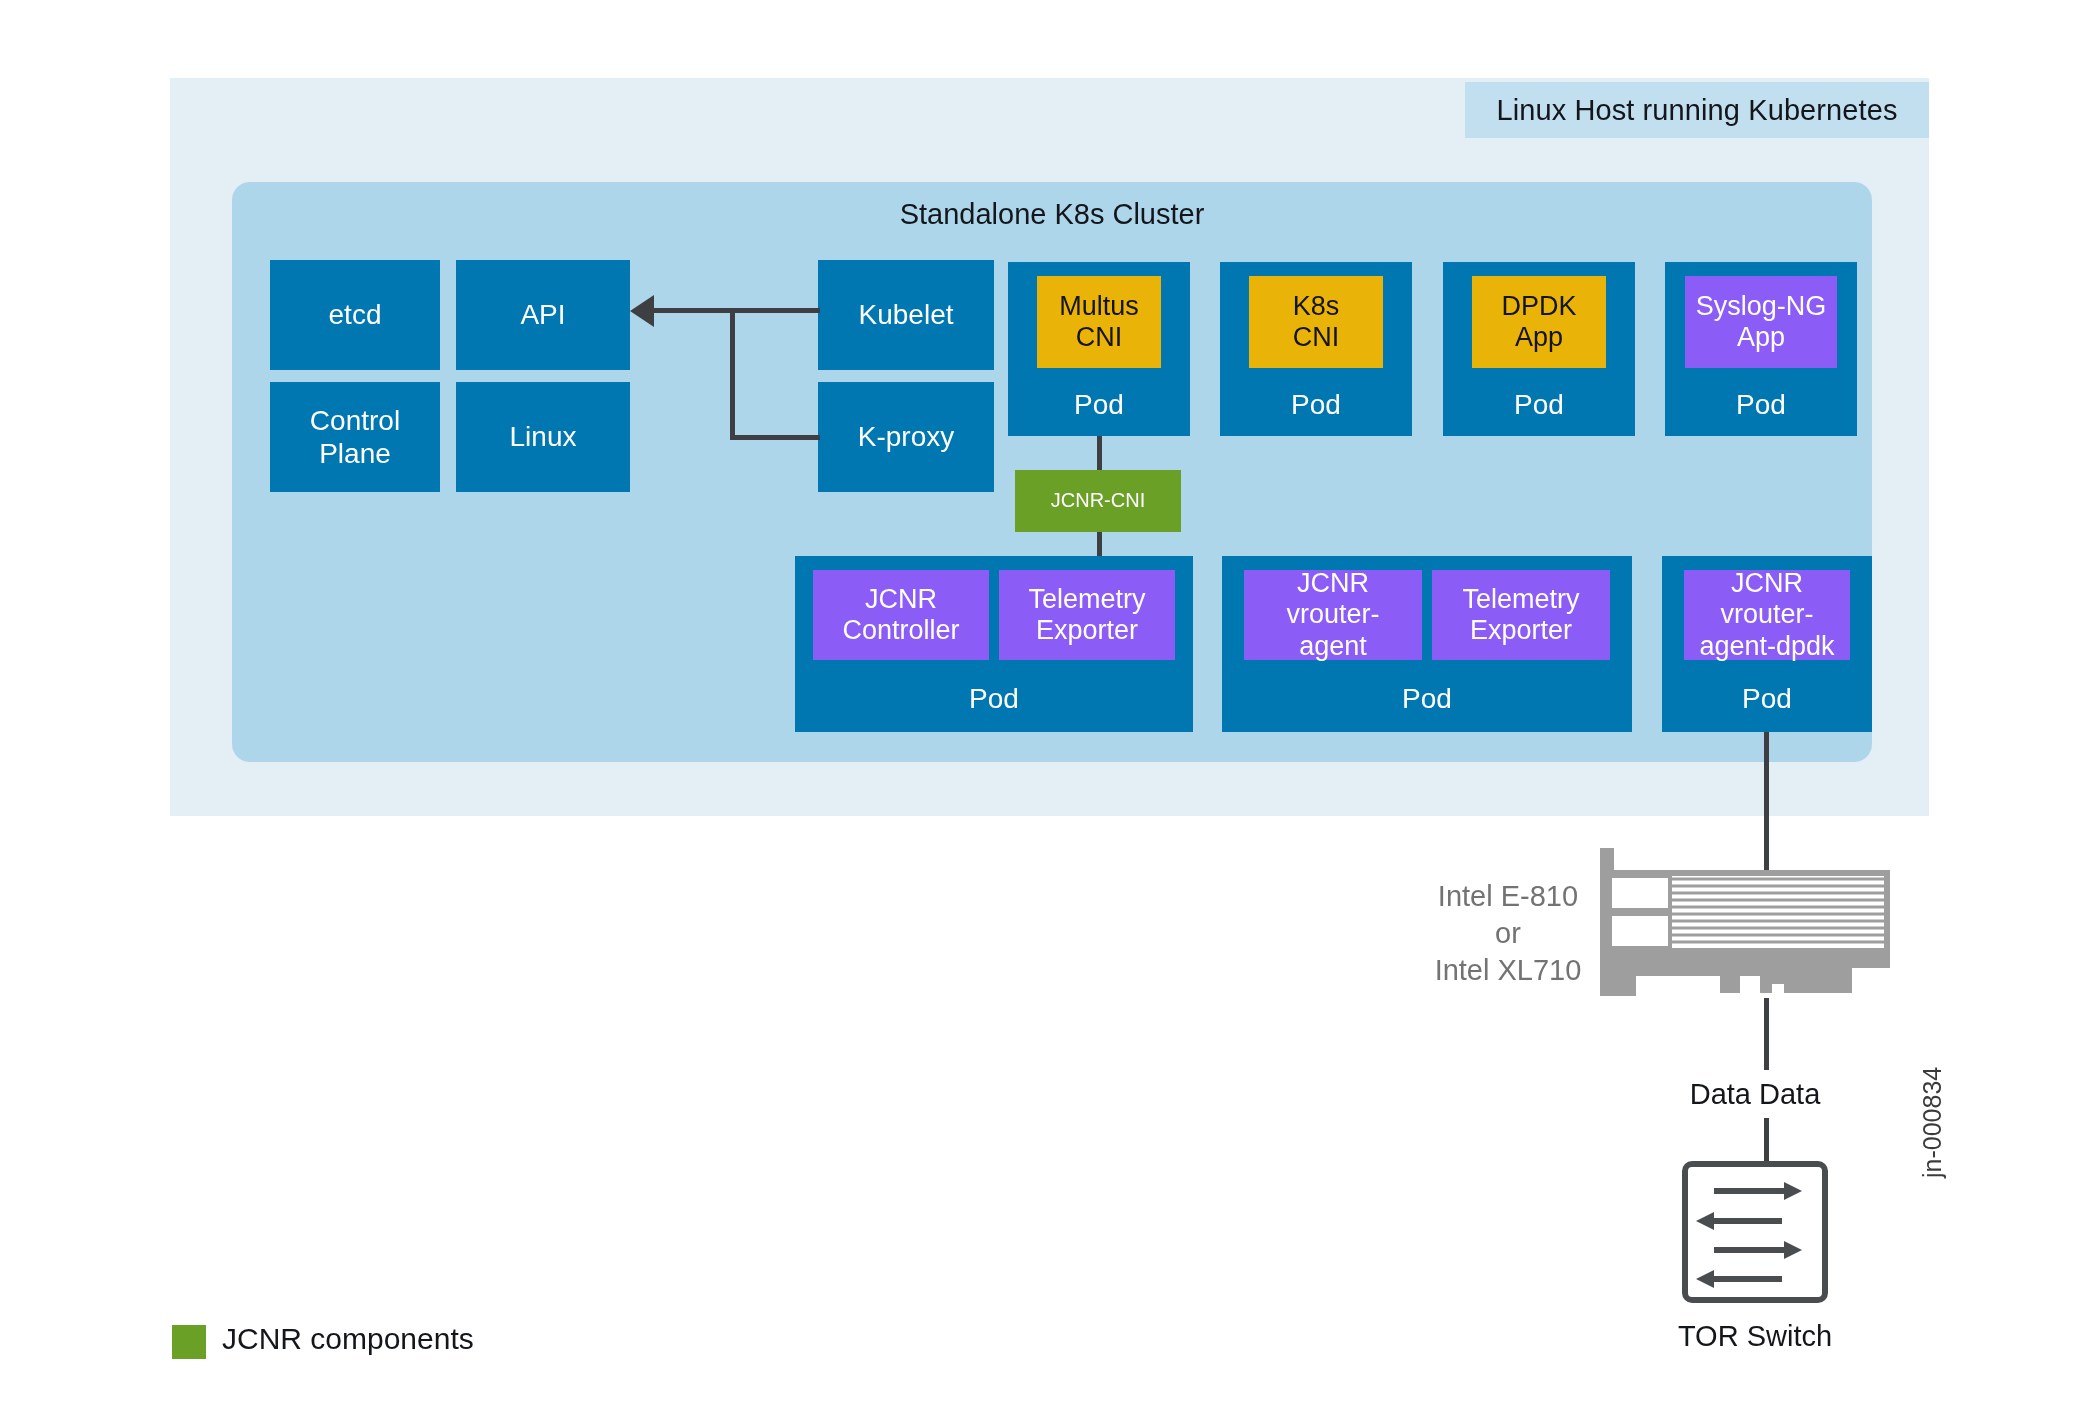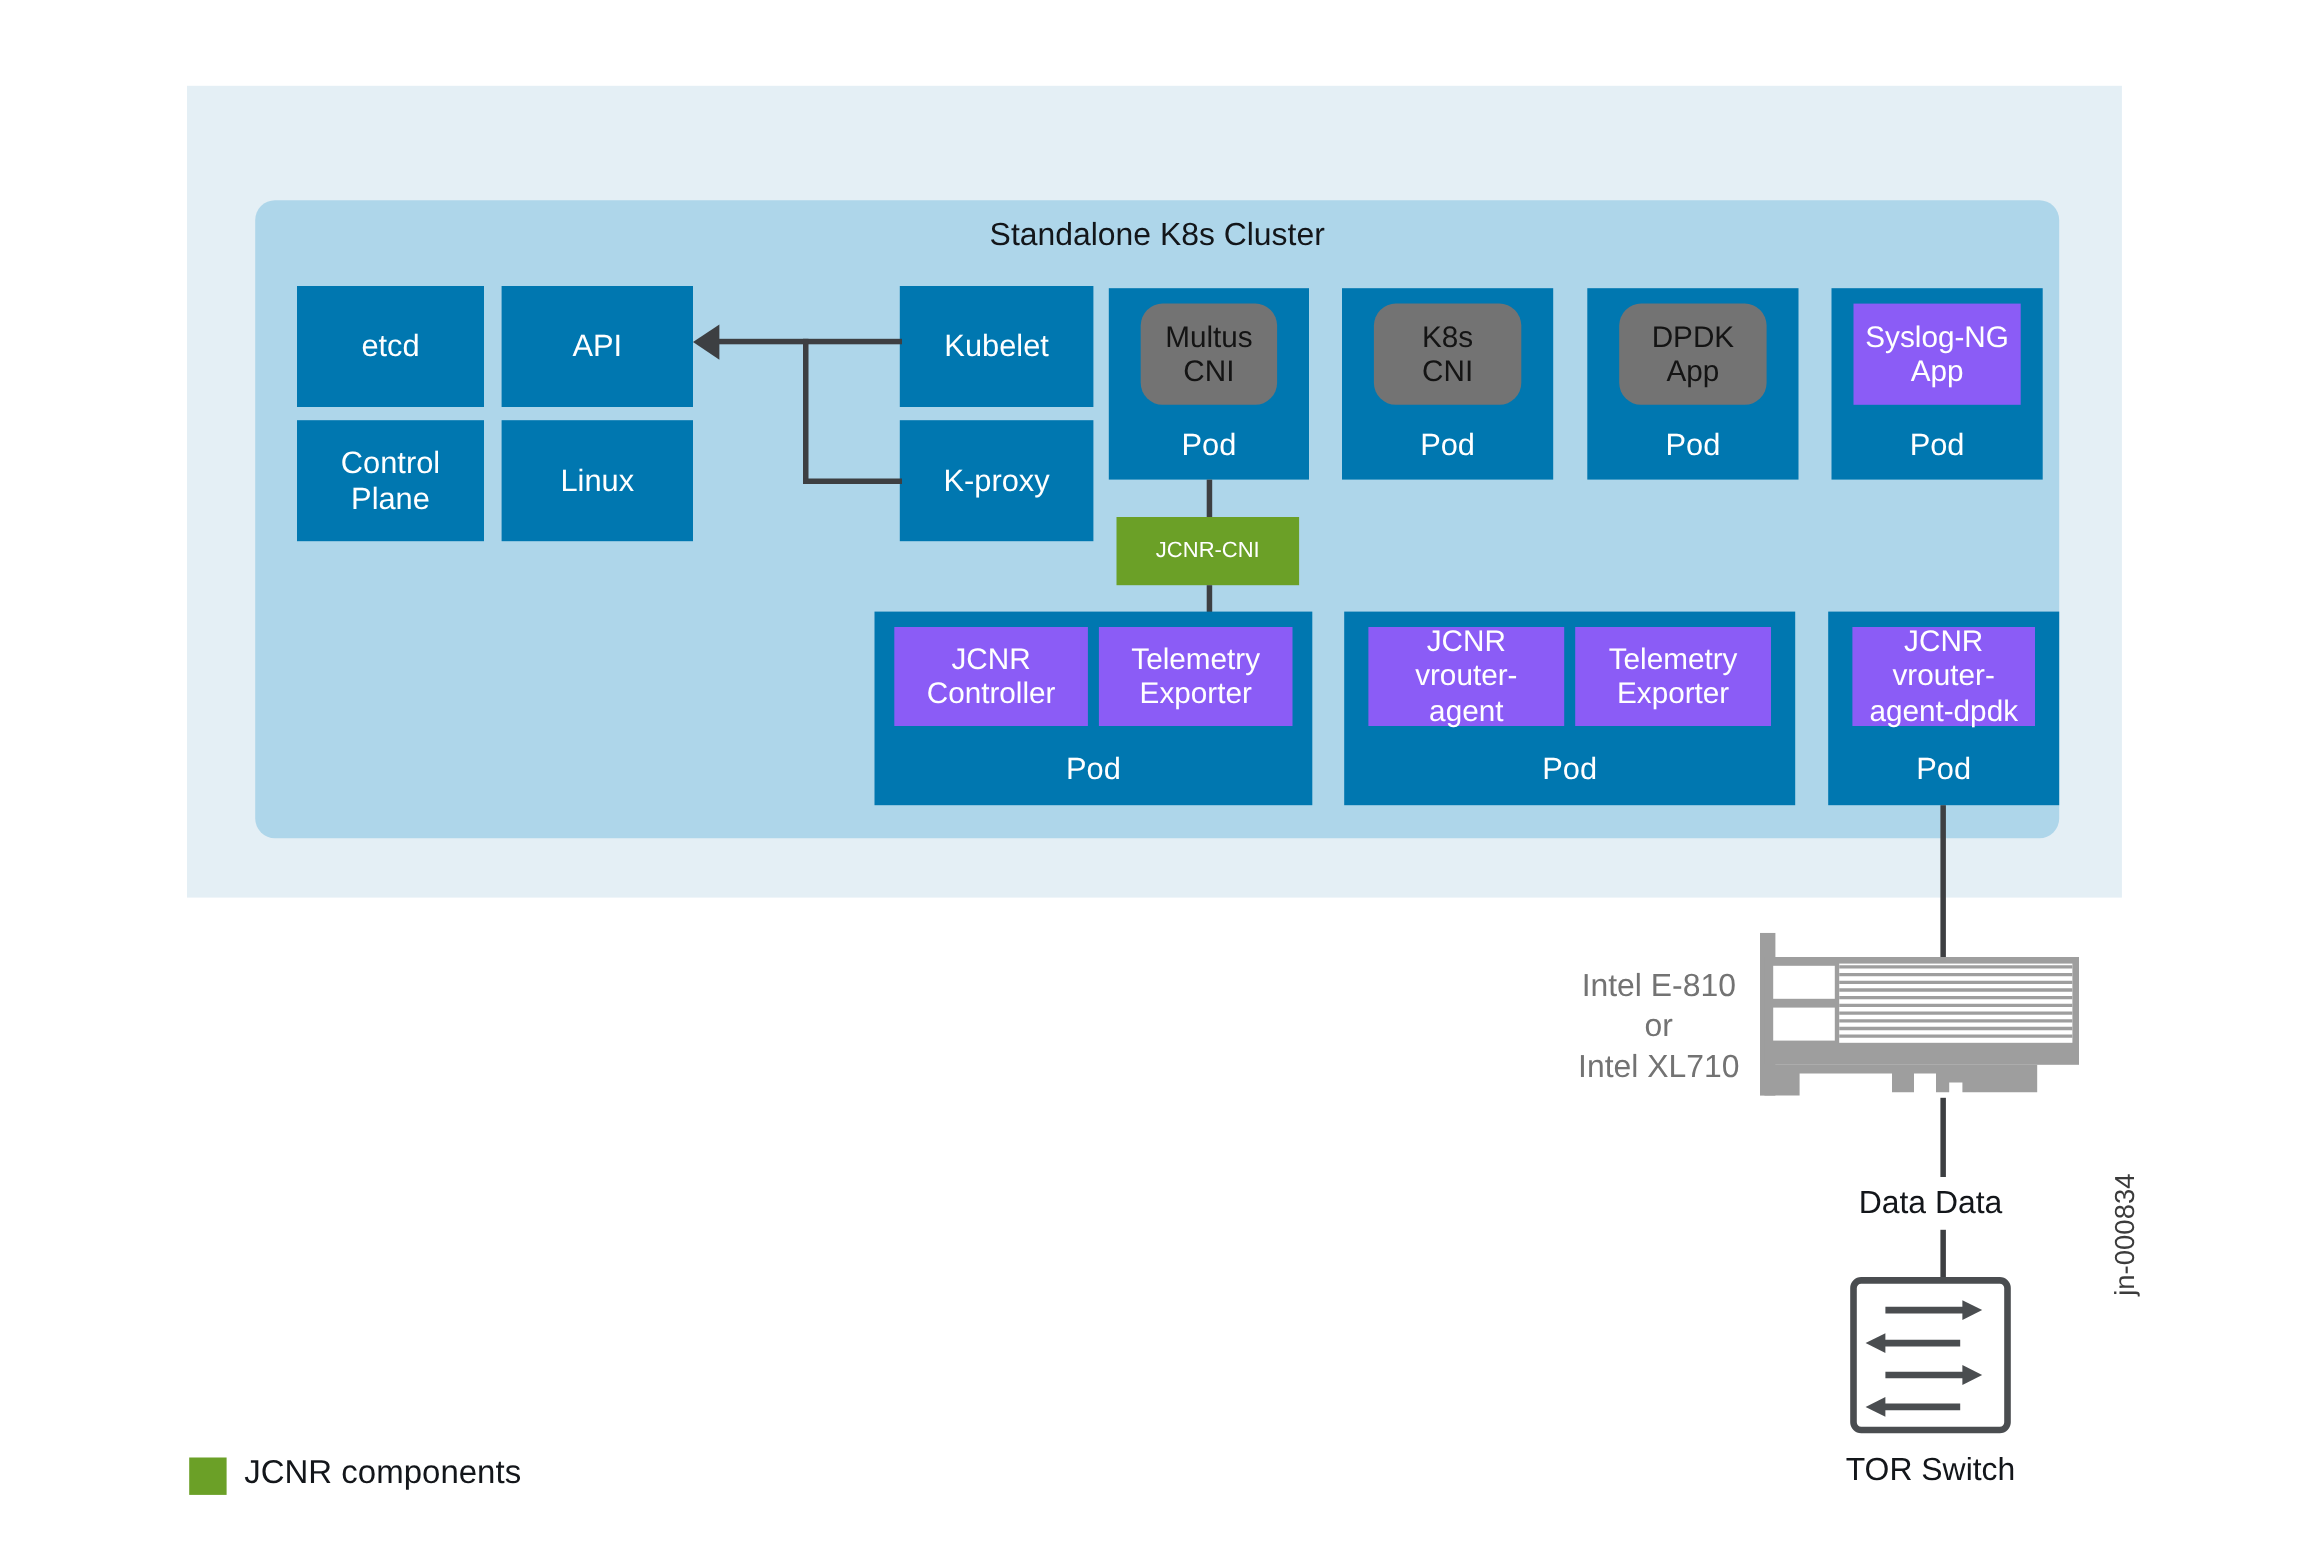--- a/index.html
+++ b/index.html
@@ -85,21 +85,21 @@
     display: flex; align-items: center; justify-content: center;
   }
   .inner {
     display: flex; align-items: center; justify-content: center;
     text-align: center;
     font-size: 27px;
     line-height: 1.16;
     padding: 2px 4px;
     box-sizing: border-box;
   }
-  .inner.grey { background: #737373; color: #141414; border-radius: 20px; }
+  .inner.grey { background: #eab308; color: #141414; }
   .inner.green { background: #8b5cf6; color: #ffffff; }
 
   .greenbox {
     background: #6ba027;
     color: #ffffff;
     display: flex; align-items: center; justify-content: center;
     text-align: center;
     font-size: 20px;
     line-height: 1.16;
   }
@@ -157,20 +157,21 @@
     transform-origin: left top;
     white-space: nowrap;
   }
 </style>
 </head>
 <body>
 
 <div id="canvas">
 
   <div id="host-panel" class="abs"></div>
+  <div id="host-label" class="abs">Linux Host running Kubernetes</div>
 
   <div id="cluster-box" class="abs"></div>
   <div id="cluster-title" class="abs">Standalone K8s Cluster</div>
 
   <div class="abs bbox" style="left:270px; top:260px; width:170px; height:110px;">etcd</div>
 
   <div class="abs bbox" style="left:456px; top:260px; width:174px; height:110px;">API</div>
 
   <div class="abs bbox" style="left:270px; top:382px; width:170px; height:110px;">Control<br>Plane</div>
 

